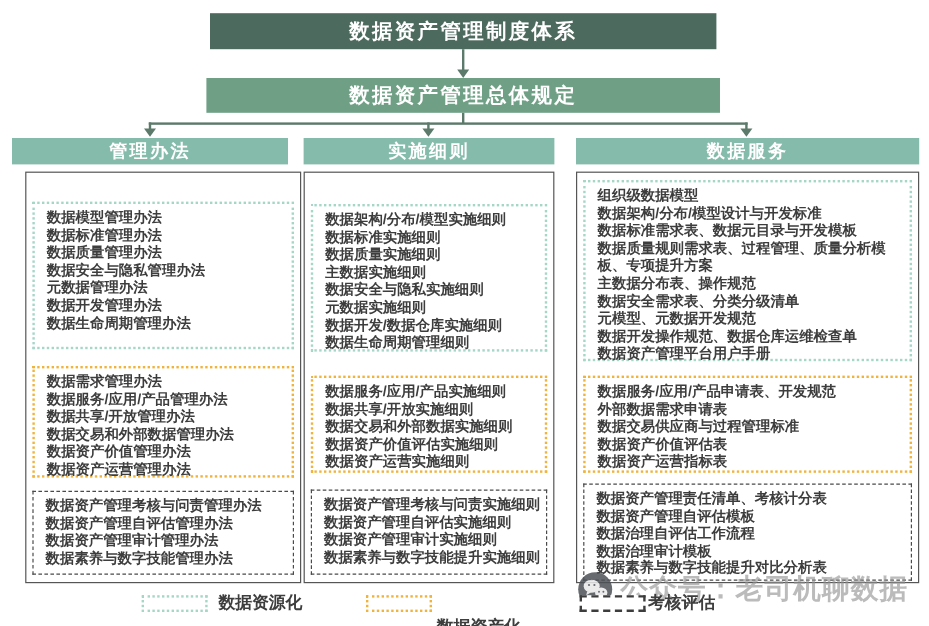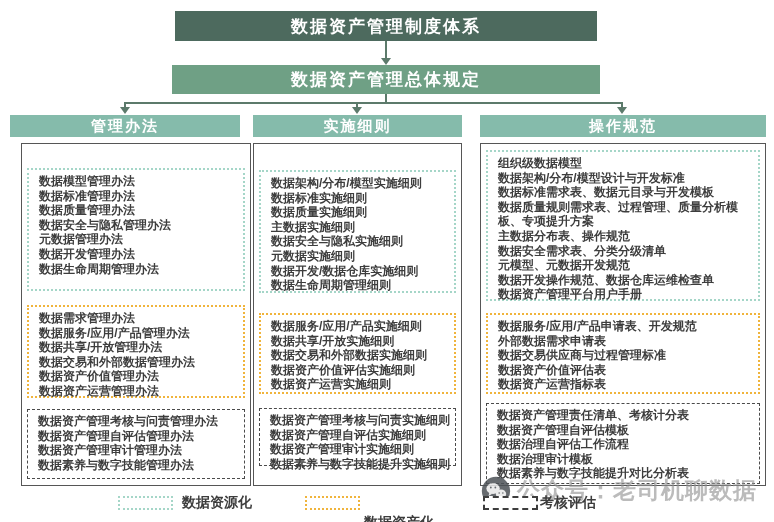--- a/index.html
+++ b/index.html
@@ -43,21 +43,21 @@
     font-size:12px; line-height:14.6px; font-weight:bold; color:#3d3d3d;
   }
   .g-resource { border:2px dotted #a5d6c8; }
   .g-asset    { border:2px dotted #f0b43c; }
   .g-assess   { border:1.5px dashed #4a4a4a; }
   .c1g1 { top:24px;  height:123px; }
   .c1g2 { top:161px; height:93px;  }
   .c1g3 { top:265px; height:70px;  }
   .c2g1 { top:26px;  height:123px; }
   .c2g2 { top:169px; height:81px;  }
-  .c2g3 { top:264px; height:58px;  }
+  .c2g3 { top:264px; height:71px;  }
   .c3g1 { top:6px;   height:151px; }
   .c3g2 { top:169px; height:81px;  }
   .c3g3 { top:259px; height:81px;  }
   .item { white-space:normal; }
   
   .legend-swatch { position:absolute; width:55px; height:14px; background:#fff; }
   .ls1 { left:118px; top:496px; border:2.5px dotted #a5d6c8; }
   .ls2 { left:305px; top:496px; border:2.5px dotted #f0b43c; }
   .ls3 { left:483px; top:496px; border:2px dashed #3d3d3d; z-index:3; }
   .legend-label {
@@ -102,21 +102,21 @@
   <div class="vline" style="left:621px; top:102px; height:6px;"></div>
   <div class="arrowhead" style="left:617px; top:107px;"></div>
 
   <div class="box col-header hdr1">
     <span>管理办法</span>
   </div>
   <div class="box col-header hdr2">
     <span>实施细则</span>
   </div>
   <div class="box col-header hdr3">
-    <span>操作规范</span>
+    <span>数据服务</span>
   </div>
 
   <div class="col-box cb1">
     <div class="group g-resource c1g1">
         <div class="item">数据模型管理办法</div>
         <div class="item">数据标准管理办法</div>
         <div class="item">数据质量管理办法</div>
         <div class="item">数据安全与隐私管理办法</div>
         <div class="item">元数据管理办法</div>
         <div class="item">数据开发管理办法</div>

